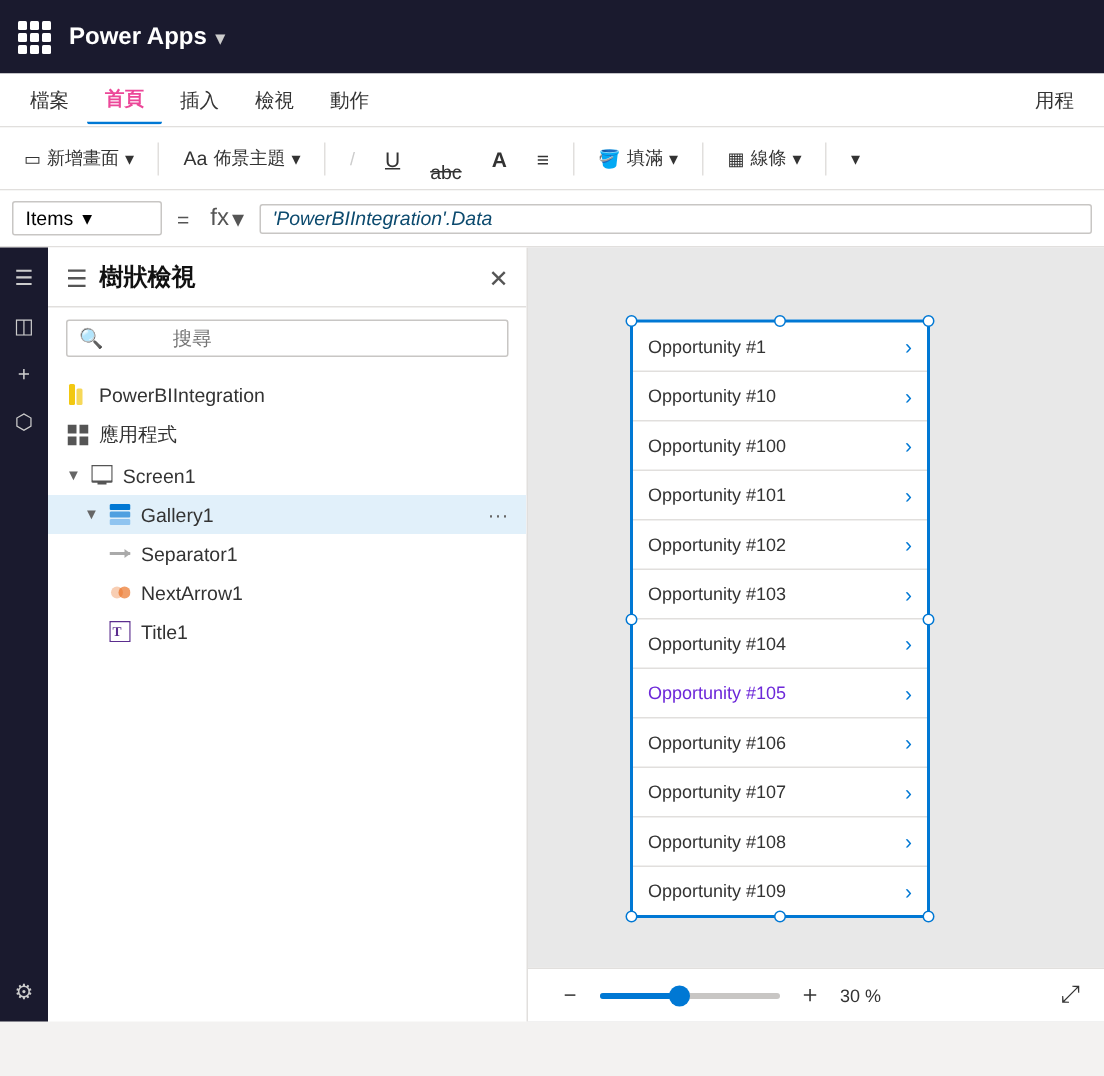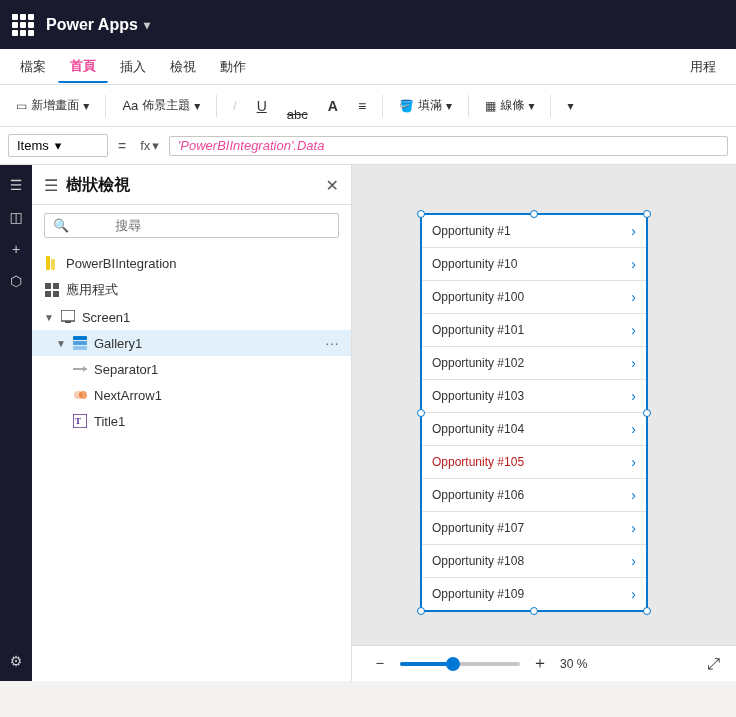--- a/index.html
+++ b/index.html
@@ -105,29 +105,29 @@
       border: 1px solid #c8c6c4;
       border-radius: 2px;
       padding: 3px 8px;
       font-size: 13px;
       min-width: 100px;
       gap: 6px;
       cursor: pointer;
       background: #fff;
     }
     .formula-equals { font-size: 14px; color: #555; padding: 0 4px; }
-    .formula-fx { display: flex; align-items: center; gap: 2px; font-size: 13px; color: #555; padding: 0 4px; cursor: pointer; }
+    .formula-fx { display: flex; align-items: center; gap: 2px; font-size: 16px; color: #555; padding: 0 4px; cursor: pointer; }
     .formula-input {
       flex: 1;
       border: 1px solid #c8c6c4;
       border-radius: 2px;
       padding: 3px 8px;
       font-size: 13px;
       font-style: italic;
-      color: #ec4899;
+      color: #0c4a6e;
       background: #fff;
       height: 20px;
     }
 
     
     .main-area {
       display: flex;
       height: calc(717px - 49px - 36px - 42px - 38px - 36px);
       background: #f3f2f1;
     }
@@ -284,21 +284,21 @@
 
     
     .gallery-wrapper {
       position: absolute;
       top: 48px;
       left: 68px;
     }
     .gallery-frame {
       position: relative;
       border: 2px solid #0078d4;
-      width: 228px;
+      width: 200px;
       background: #fff;
     }
     .handle-tl { top: -5px; left: -5px; }
     .handle-tm { top: -5px; left: 50%; transform: translateX(-50%); }
     .handle-tr { top: -5px; right: -5px; }
     .handle-ml { top: 50%; left: -5px; transform: translateY(-50%); }
     .handle-mr { top: 50%; right: -5px; transform: translateY(-50%); }
     .handle-bl { bottom: -5px; left: -5px; }
     .handle-bm { bottom: -5px; left: 50%; transform: translateX(-50%); }
     .handle-br { bottom: -5px; right: -5px; }
@@ -522,21 +522,21 @@
             </div>
             <div class="gallery-item">
               <span style="font-size:12px;color:#333;">Opportunity #103</span>
               <span class="gallery-chevron">›</span>
             </div>
             <div class="gallery-item">
               <span style="font-size:12px;color:#333;">Opportunity #104</span>
               <span class="gallery-chevron">›</span>
             </div>
             <div class="gallery-item">
-              <span style="font-size:12px;color:#b91c1c;">Opportunity #105</span>
+              <span style="font-size:12px;color:#6d28d9;">Opportunity #105</span>
               <span class="gallery-chevron">›</span>
             </div>
             <div class="gallery-item">
               <span style="font-size:12px;color:#333;">Opportunity #106</span>
               <span class="gallery-chevron">›</span>
             </div>
             <div class="gallery-item">
               <span style="font-size:12px;color:#333;">Opportunity #107</span>
               <span class="gallery-chevron">›</span>
             </div>

